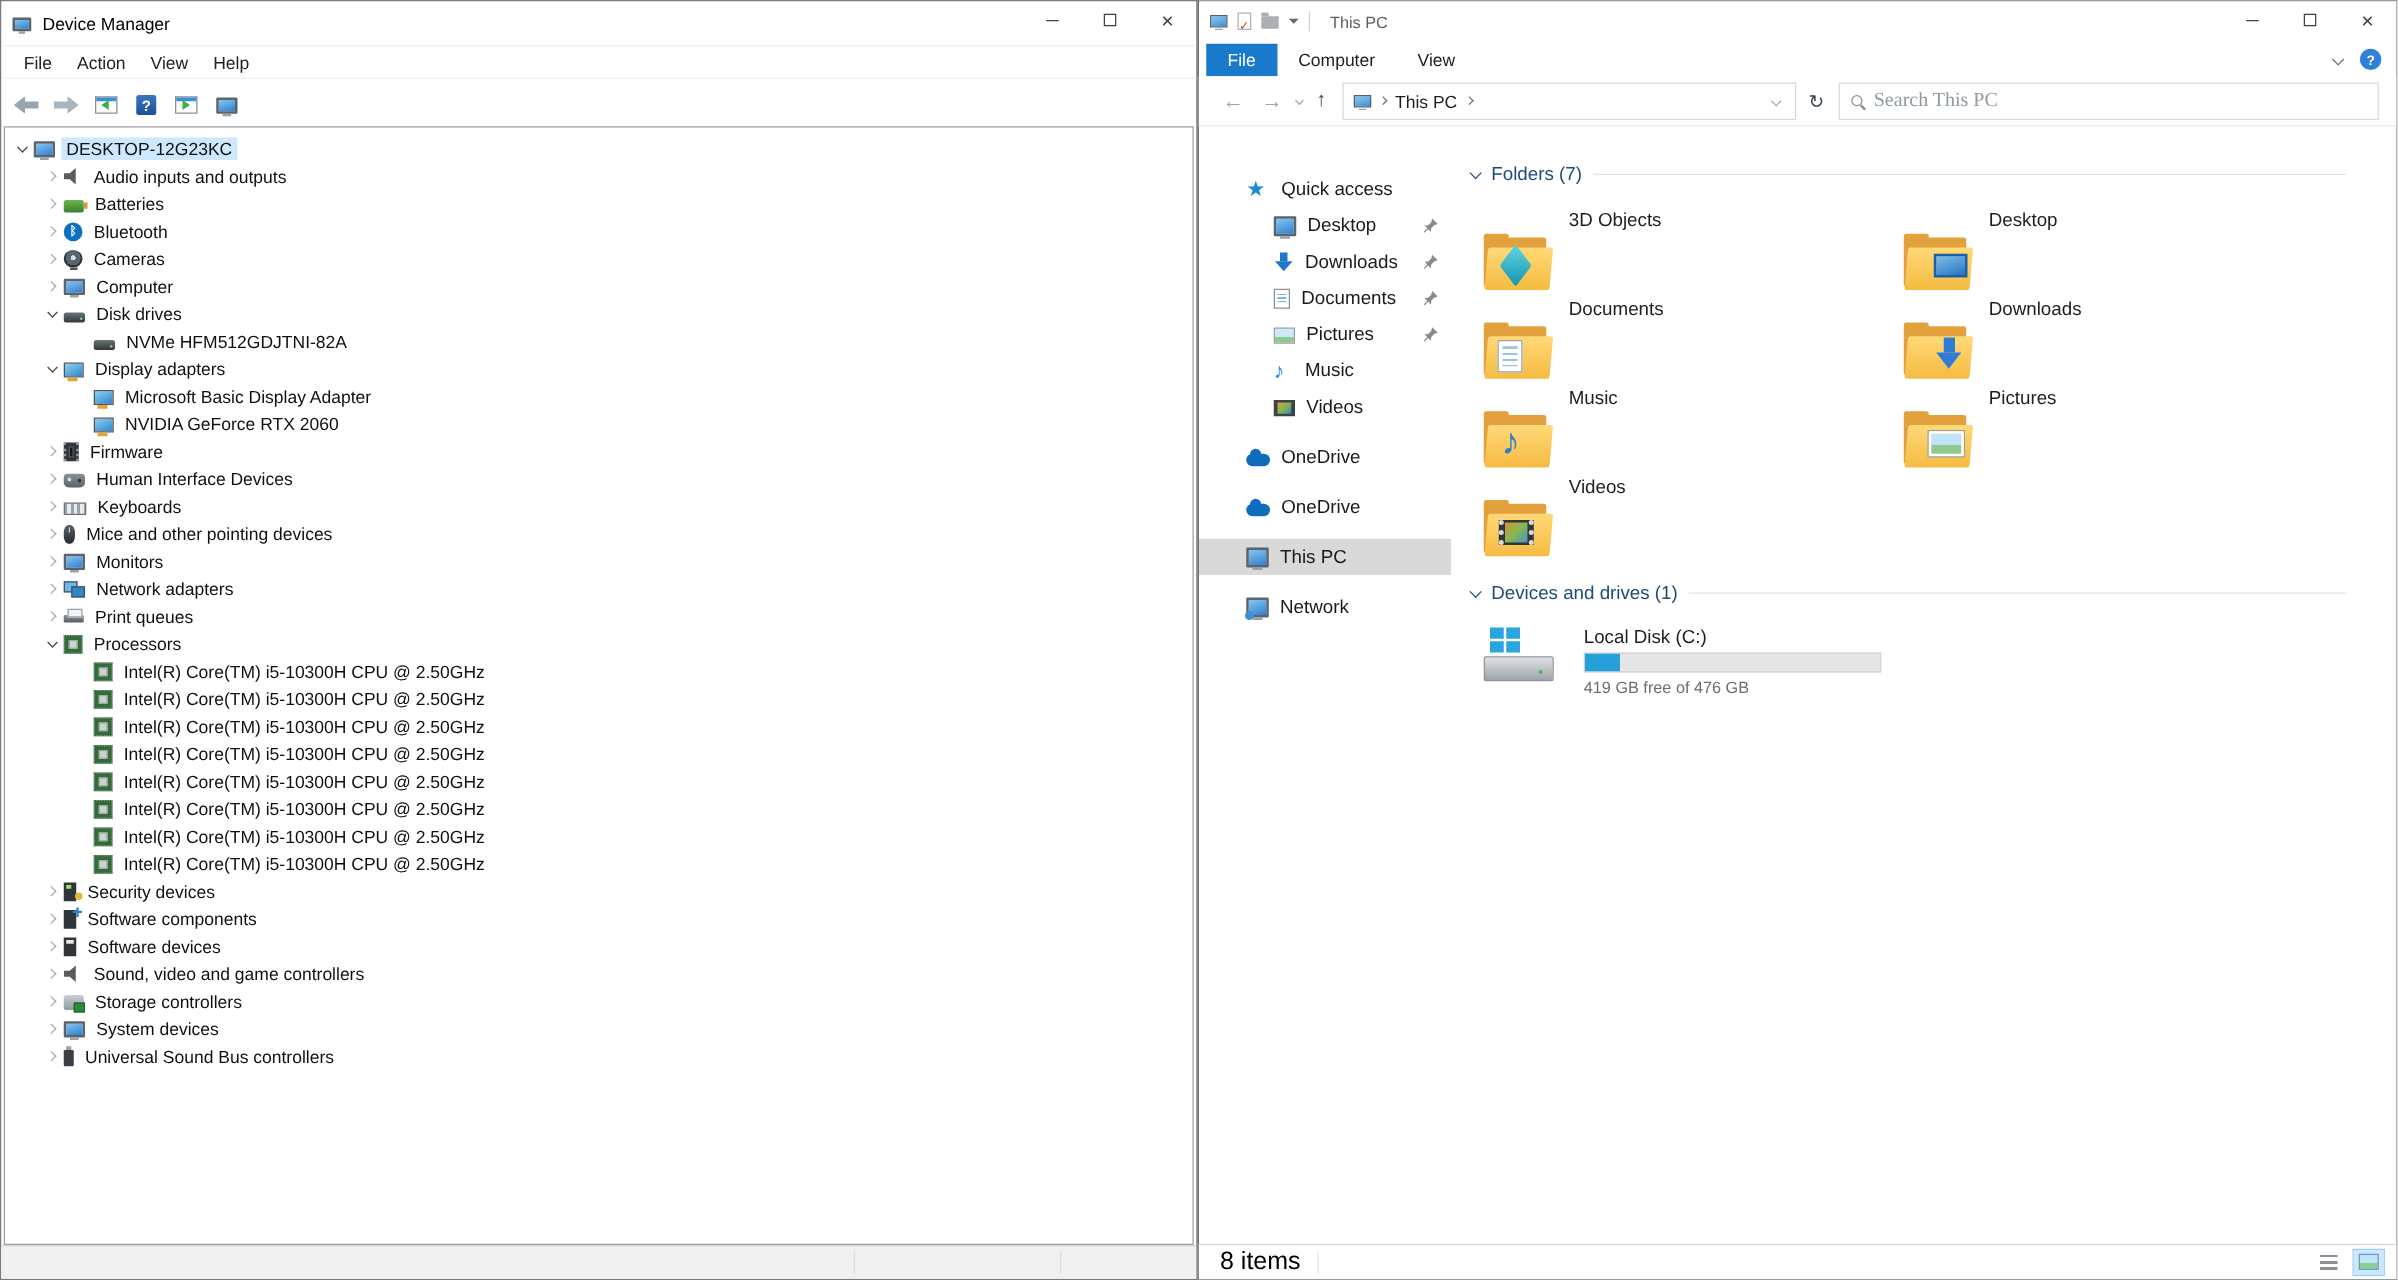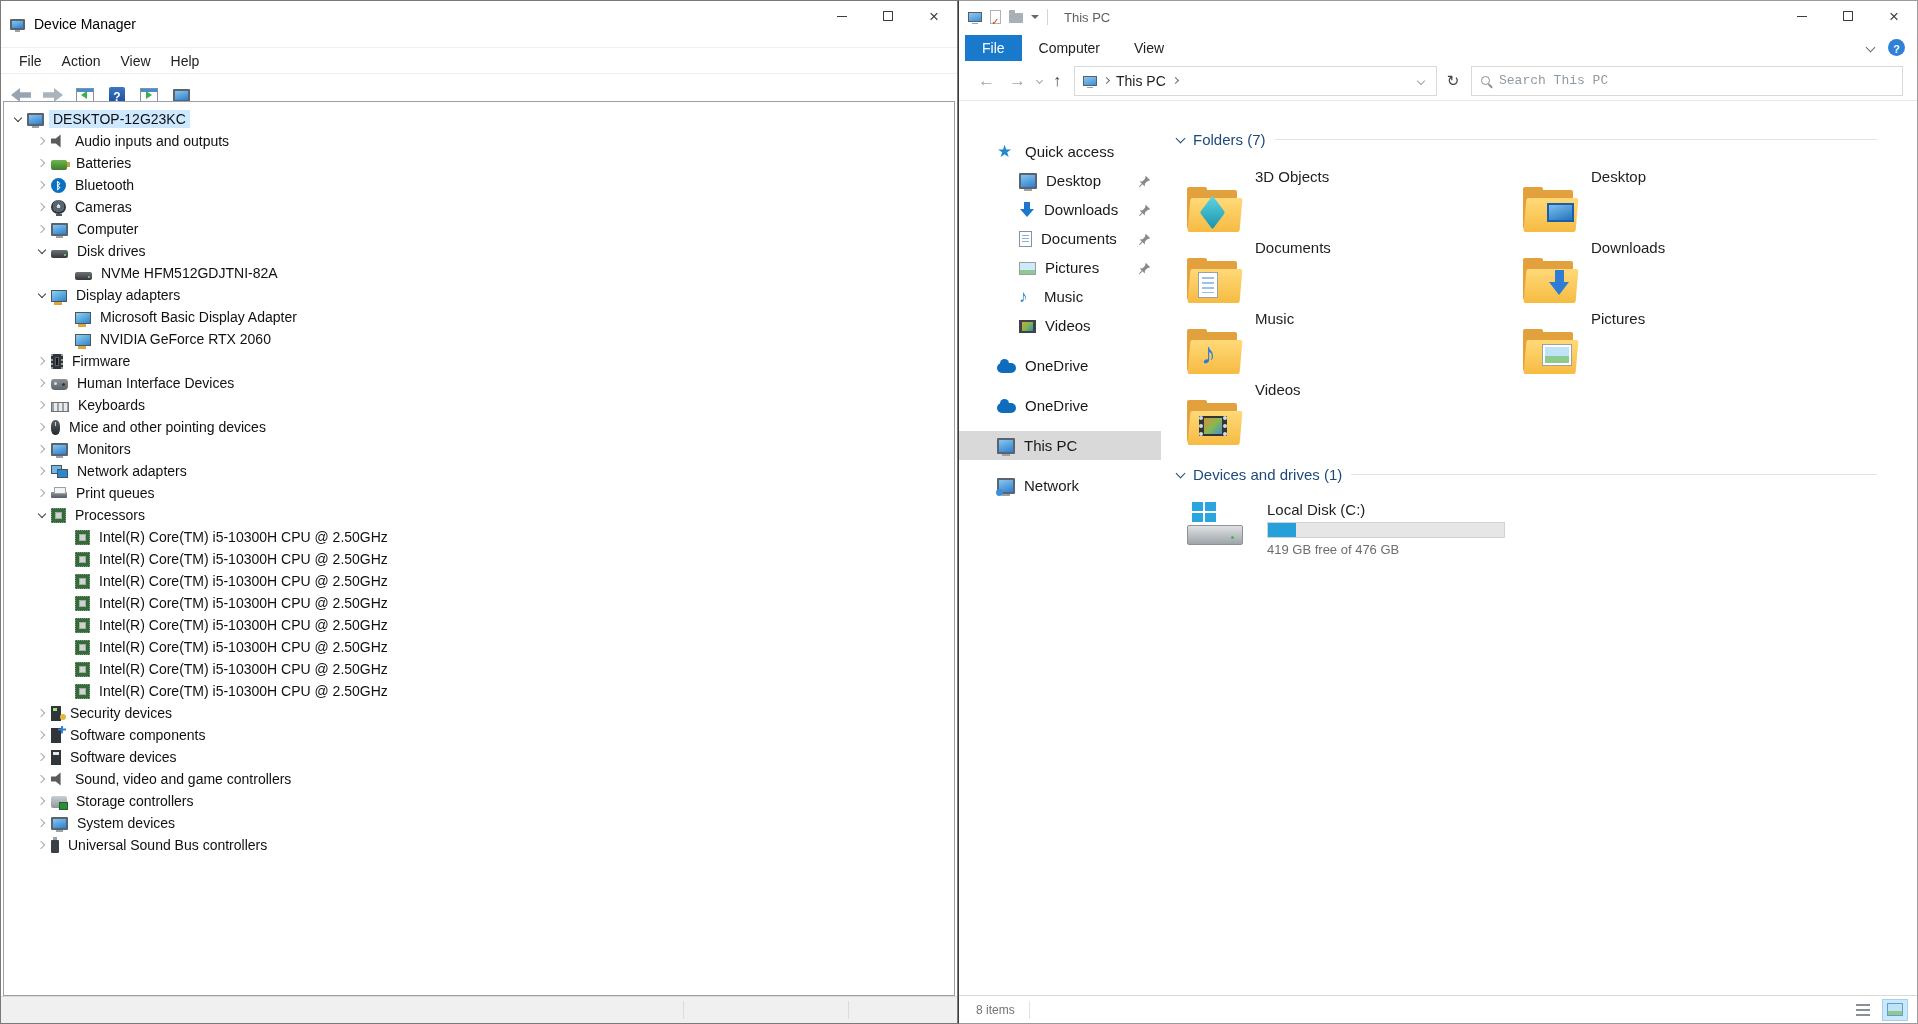--- a/index.html
+++ b/index.html
@@ -12,21 +12,21 @@
   .chev-d{display:inline-block;width:7px;height:7px;border:solid #61707e;border-width:0 1.5px 1.5px 0;transform:rotate(45deg)}
   .vsep{width:1px;height:16px;background:#d4d4d4}
   .wbtns{display:flex;position:absolute;top:0;right:0}
   .wbtn{width:46px;height:30px;display:flex;align-items:center;justify-content:center;background:transparent}
   .wbtn .bar{width:10px;height:1px;background:#3f3f3f}
   .wbtn .sq{width:10px;height:10px;border:1px solid #3f3f3f}
   .wbtn .xg{font-size:17px;color:#3f3f3f;line-height:1}
 
   
   .dm{position:absolute;left:0;top:0;width:958px;height:1024px;background:#fff;border:1px solid #7a7a7a}
-  .dm-title{height:47px;display:flex;align-items:center;padding-left:9px;gap:9px;border-bottom:1px solid #f0f0f0}
+  .dm-title{height:36px;display:flex;align-items:center;padding-left:9px;gap:9px;border-bottom:1px solid #f0f0f0}
   .dm-title .tt{font-size:14px;color:#000}
   .dm-menu{height:26px;display:flex;align-items:center;padding-left:8px;border-bottom:1px solid #efefef}
   .dm-menu .mi{font-size:14px;color:#222;padding:3px 10px}
   .dm-tools{height:42px;display:flex;align-items:center;padding-left:6px;gap:4px}
   .tb-btn{width:28px;height:28px;display:flex;align-items:center;justify-content:center}
   .dm-body{position:absolute;left:2px;right:2px;top:100px;bottom:27px;background:#fff;border:1px solid #9aa0a6;padding-top:6px;overflow:hidden}
   .dm-status{position:absolute;left:0;right:0;bottom:0;height:27px;background:#f0f0f0;border-top:1px solid #d9d9d9}
   .dm-status::before,.dm-status::after{content:"";position:absolute;top:4px;bottom:4px;width:1px;background:#dcdcdc}
   .dm-status::before{left:682px}
   .dm-status::after{left:847px}
@@ -125,21 +125,21 @@
   .addr{position:absolute;top:60px;left:0;right:0;height:40px;display:flex;align-items:center;background:#fff;border-bottom:1px solid #eaeaea;padding-left:12px}
   .nav-glyph{font-size:17px;color:#9aa7b2;padding:0 7px}
   .nav-glyph.up{color:#3b4750;font-size:16px}
   .addr .chev-d.small{width:5px;height:5px;margin:0 4px;border-color:#9aa7b2}
   .bc{height:30px;border:1px solid #d9d9d9;display:flex;align-items:center;flex:1;margin-left:6px;padding:0 8px;gap:7px;font-size:14px;color:#1e1e1e}
   .bc .spacer{flex:1}
   .refresh{width:32px;height:30px;display:flex;align-items:center;justify-content:center;font-size:15px;color:#3b4750}
   .searchbox{width:432px;height:30px;border:1px solid #d9d9d9;display:flex;align-items:center;margin:0 14px 0 2px;padding:0 9px;gap:9px}
   .mag{width:9px;height:9px;border:1.5px solid #8a9096;border-radius:50%;position:relative;flex:none}
   .mag::after{content:"";position:absolute;width:5px;height:1.5px;background:#8a9096;transform:rotate(45deg);right:-4px;bottom:-2px}
-  .searchbox input{border:none;outline:none;flex:1;font-size:13px;color:#333;font-family:Liberation Mono, monospace;background:transparent}
+  .searchbox input{border:none;outline:none;flex:1;font-size:16px;color:#333;font-family:Liberation Serif, serif;background:transparent}
   .searchbox input::placeholder{color:#8f9aa3}
 
   .ex-body{position:absolute;top:100px;bottom:28px;left:0;right:0;display:flex}
   .nav{width:202px;padding-top:36px;overflow:hidden}
   .nrow{display:flex;align-items:center;height:29px;position:relative;padding-left:60px}
   .nrow[data-level="0"]{padding-left:38px}
   .nrow[data-section="true"]{margin-top:11px}
   .nrow[data-selected="true"]{background:#d9d9d9}
   .n-ic{width:18px;height:16px}
   .nlabel{font-size:15px;color:#1a1a1a;margin-left:9px;white-space:nowrap}
@@ -192,21 +192,21 @@
   .winflag{position:absolute;left:7px;top:3px;width:11px;height:9px;background:#2aa5e0;box-shadow:13px 0 0 #2aa5e0,0 11px 0 #2aa5e0,13px 11px 0 #2aa5e0}
   .drive-ic::after{content:"";position:absolute;left:2px;bottom:2px;width:54px;height:18px;background:linear-gradient(#dfe2e4,#9ea4a9);border:1px solid #8c9297;border-radius:2px}
   .led{position:absolute;right:9px;bottom:8px;width:3px;height:3px;background:#35c13f;border-radius:50%;z-index:2}
   .drive-info{display:flex;flex-direction:column;gap:4px;margin-top:2px}
   .drive-name{font-size:15px;color:#1e1e1e}
   .cap{width:238px;height:16px;background:#e6e6e6;border:1px solid #d2d2d2}
   .cap-fill{height:100%;background:#26a0da}
   .drive-free{font-size:13px;color:#6d6d6d}
 
   .ex-status{position:absolute;left:0;right:0;bottom:0;height:28px;border-top:1px solid #d9d9d9;background:#fff;display:flex;align-items:center;padding:0 10px 0 17px}
-  .items-count{font-size:12px;color:#737373}
+  .items-count{font-size:20px;color:#000000}
   .ex-status .vsep{margin-left:14px;height:18px;background:#e3e3e3}
   .view-btns{margin-left:auto;display:flex;gap:8px;align-items:center}
   .view-btn{width:24px;height:20px;display:flex;align-items:center;justify-content:center}
   [data-icon="view-details-icon"]{width:14px;height:12px;background:repeating-linear-gradient(#8a9096 0 2px,transparent 2px 5px)}
   .view-btn.active{background:#cce8ff;outline:1px solid #9fd1f5}
   [data-icon="view-thumbnails-icon"]{width:16px;height:13px;border:1px solid #6a9cc2;background:linear-gradient(#bfe3f7 60%,#8ec98e 60%)}
 </style>
 </head>
 <body>
 

